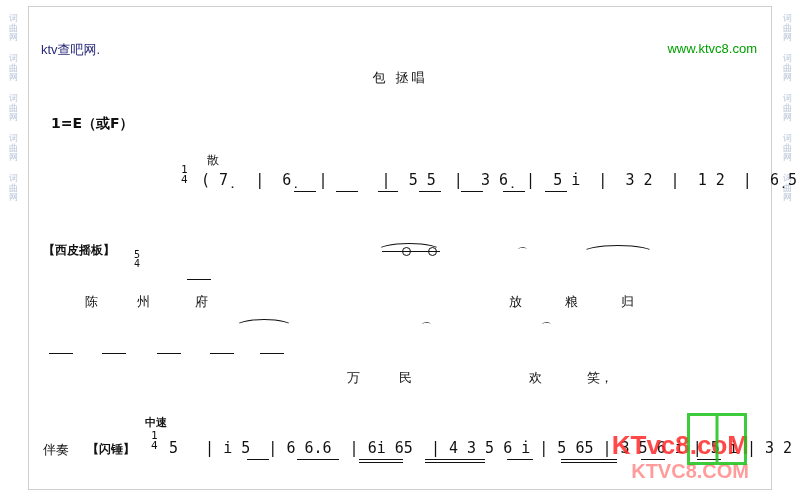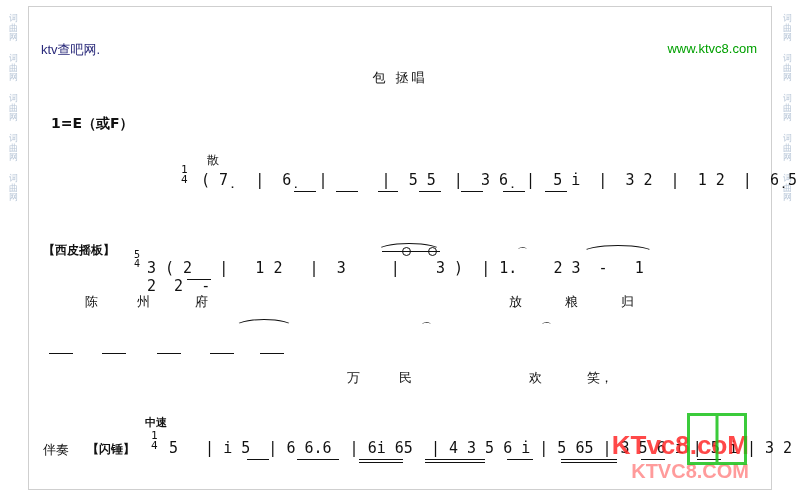--- a/index.html
+++ b/index.html
@@ -130,22 +130,20 @@
     <div class="beam" style="left:349px;top:184px;width:20px;"></div>
     <div class="beam" style="left:390px;top:184px;width:22px;"></div>
     <div class="beam" style="left:432px;top:184px;width:22px;"></div>
     <div class="beam" style="left:474px;top:184px;width:22px;"></div>
     <div class="beam" style="left:516px;top:184px;width:22px;"></div>
 
     <div class="t b" style="left:14px;top:218px;font-size:12px;margin-top:17px;">【西皮摇板】</div>
 
     <div class="t mono" style="left:105px;top:243px;font-size:10px;line-height:9px;text-align:center;">5
 4</div>
-    <div class="t mono" style="left:118px;top:252px;font-size:15px;">3 ( 2   |   1 2   |  3     |    3 )  | 1.    2 3  -   1
-2  2  -</div>
 
     <div class="slur" style="left:348px;top:236px;width:62px;"></div>
     <div class="circ" style="left:373px;top:240px;"></div>
     <div class="circ" style="left:399px;top:240px;"></div>
     <div class="tie-flat" style="left:353px;top:244px;width:58px;"></div>
     <div class="caret" style="left:488px;top:238px;">⌒</div>
     <div class="slur" style="left:553px;top:238px;width:70px;"></div>
     <div class="beam" style="left:158px;top:272px;width:24px;"></div>
 
     <div class="lyric" style="position:absolute;left:56px;top:286px;">陈</div>

